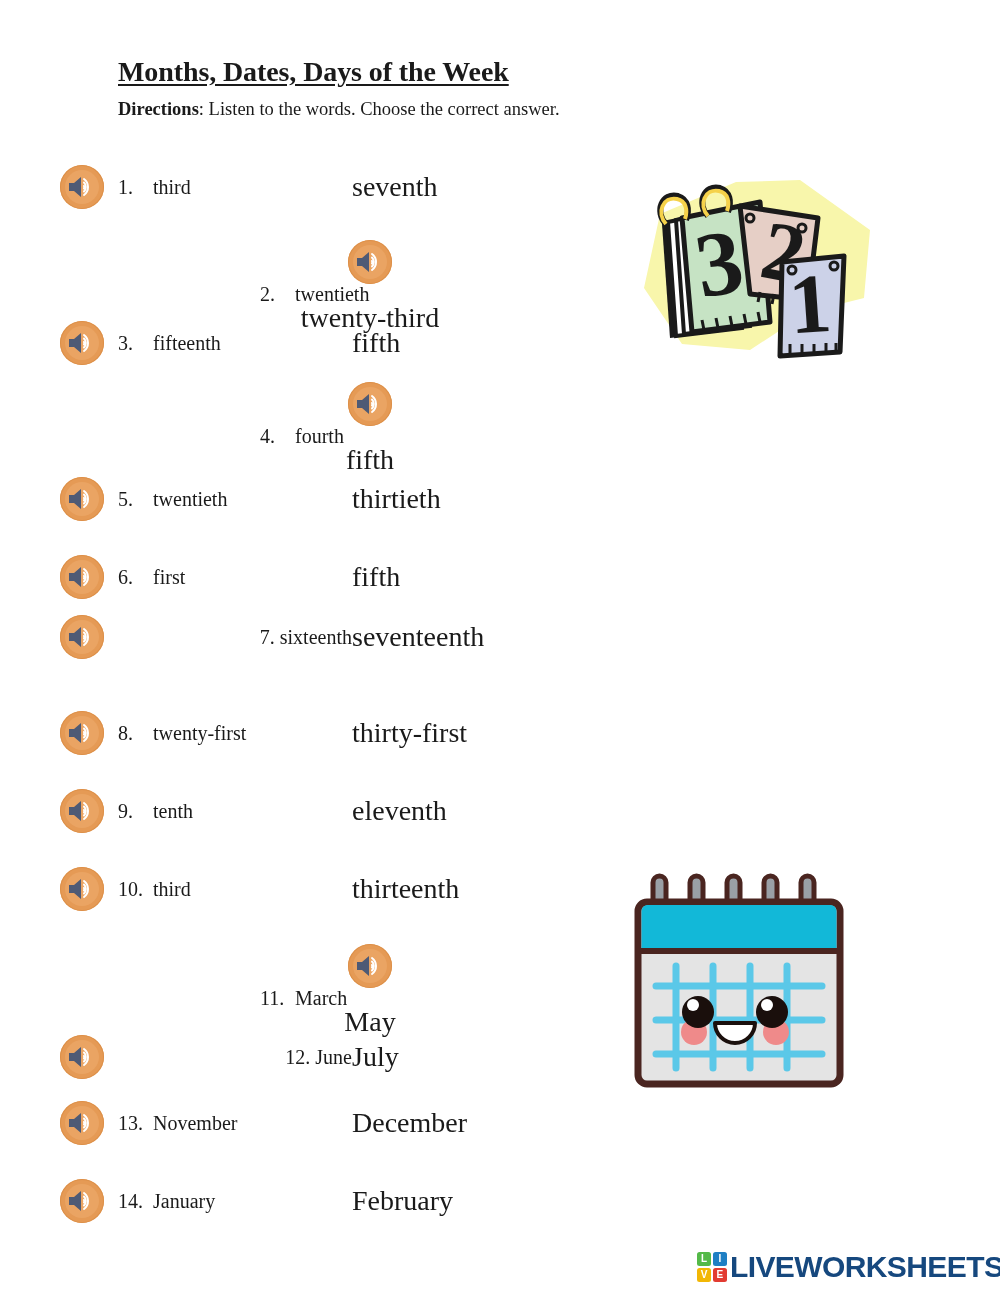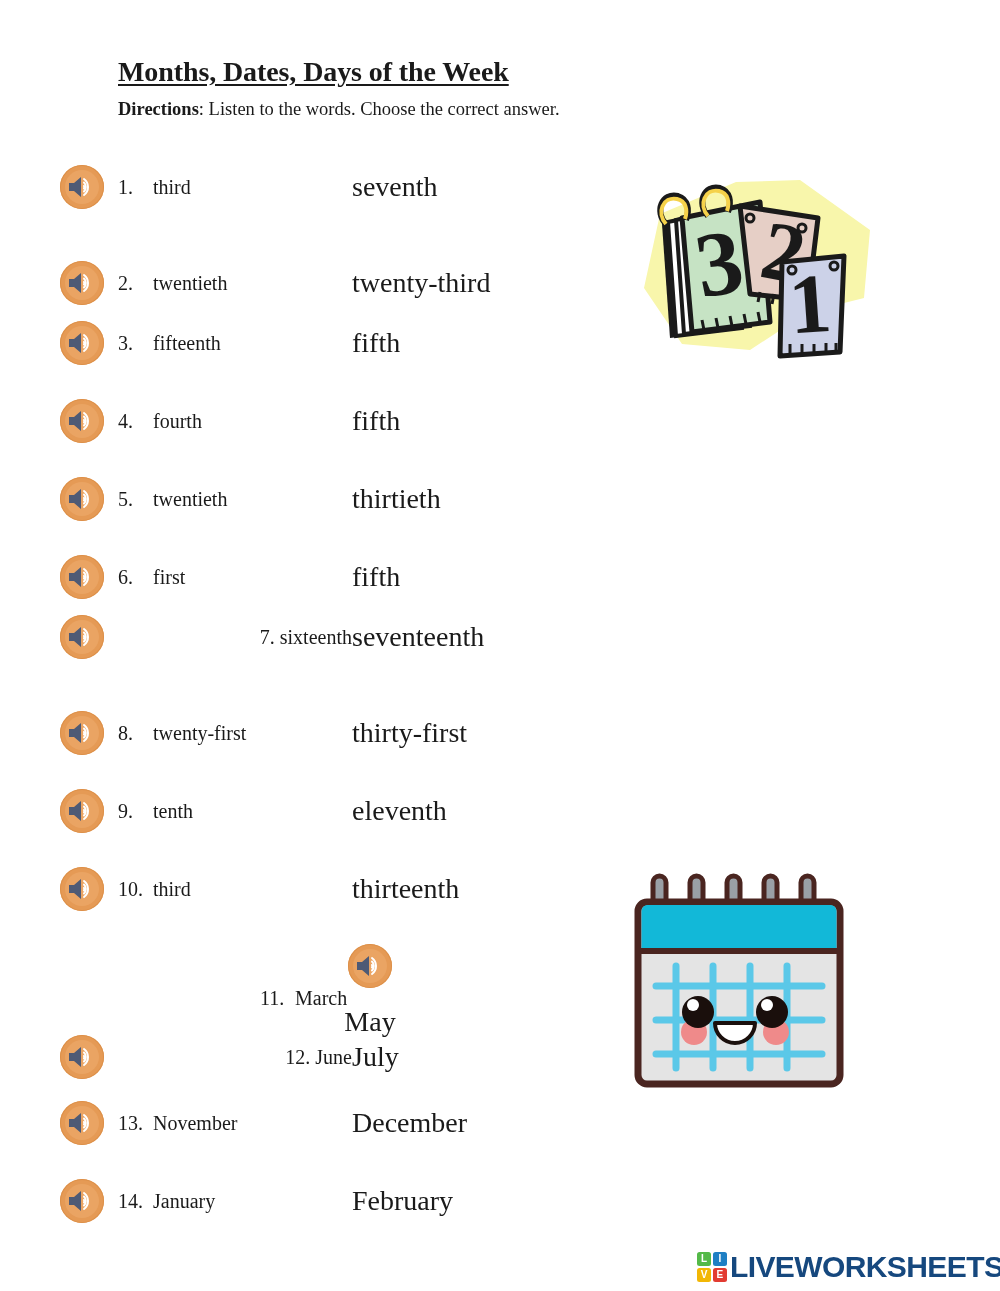--- a/index.html
+++ b/index.html
@@ -192,21 +192,21 @@
               <path d="M24,14 a10,10 0 0 1 0,16"></path>
               <path d="M24,17.5 a6.5,6.5 0 0 1 0,9"></path>
               <path d="M24,21 a3,3 0 0 1 0,2.5"></path>
             </g>
             <path d="M9,18 h5 l7,-6 v20 l-7,-6 h-5 z" fill="#4e5a75"></path>
           </svg>
         </span>
         <span class="q-num-word"><span class="q-num">1.</span> <span>third</span></span>
         <span class="q-option-b">seventh</span>
       </div>
-      <div class="question-row" style="top: 260px;">
+      <div class="question-row" style="top: 240px; flex-direction: column;">
         <span class="speaker-icon">
           <svg viewBox="0 0 44 44" xmlns="http://www.w3.org/2000/svg">
             <circle cx="22" cy="22" r="21" fill="#e59a55"></circle>
             <circle cx="22" cy="22" r="17" fill="#eaa463"></circle>
             <g fill="none" stroke="#ffffff" stroke-width="2" stroke-linecap="round">
               <path d="M24,14 a10,10 0 0 1 0,16"></path>
               <path d="M24,17.5 a6.5,6.5 0 0 1 0,9"></path>
               <path d="M24,21 a3,3 0 0 1 0,2.5"></path>
             </g>
             <path d="M9,18 h5 l7,-6 v20 l-7,-6 h-5 z" fill="#4e5a75"></path>
@@ -224,21 +224,21 @@
               <path d="M24,14 a10,10 0 0 1 0,16"></path>
               <path d="M24,17.5 a6.5,6.5 0 0 1 0,9"></path>
               <path d="M24,21 a3,3 0 0 1 0,2.5"></path>
             </g>
             <path d="M9,18 h5 l7,-6 v20 l-7,-6 h-5 z" fill="#4e5a75"></path>
           </svg>
         </span>
         <span class="q-num-word"><span class="q-num">3.</span> <span>fifteenth</span></span>
         <span class="q-option-b">fifth</span>
       </div>
-      <div class="question-row" style="top: 398px;">
+      <div class="question-row" style="top: 382px; flex-direction: column;">
         <span class="speaker-icon">
           <svg viewBox="0 0 44 44" xmlns="http://www.w3.org/2000/svg">
             <circle cx="22" cy="22" r="21" fill="#e59a55"></circle>
             <circle cx="22" cy="22" r="17" fill="#eaa463"></circle>
             <g fill="none" stroke="#ffffff" stroke-width="2" stroke-linecap="round">
               <path d="M24,14 a10,10 0 0 1 0,16"></path>
               <path d="M24,17.5 a6.5,6.5 0 0 1 0,9"></path>
               <path d="M24,21 a3,3 0 0 1 0,2.5"></path>
             </g>
             <path d="M9,18 h5 l7,-6 v20 l-7,-6 h-5 z" fill="#4e5a75"></path>

